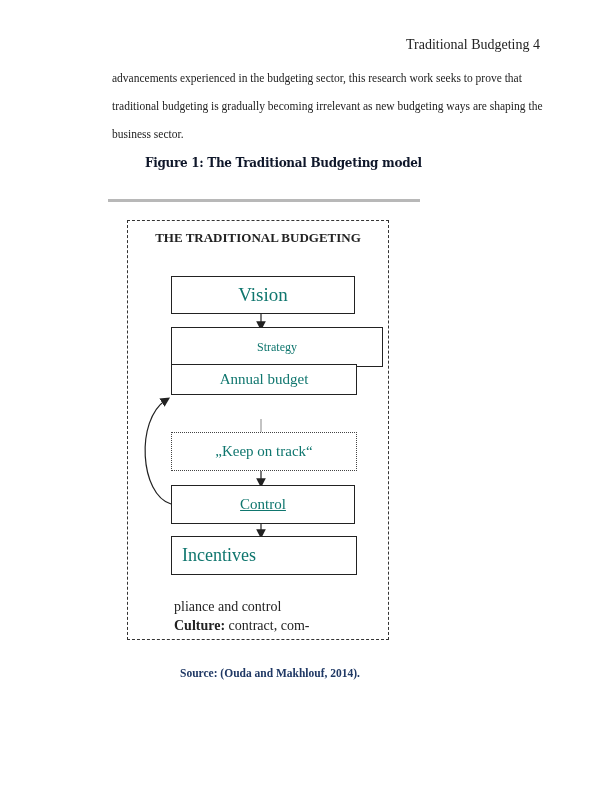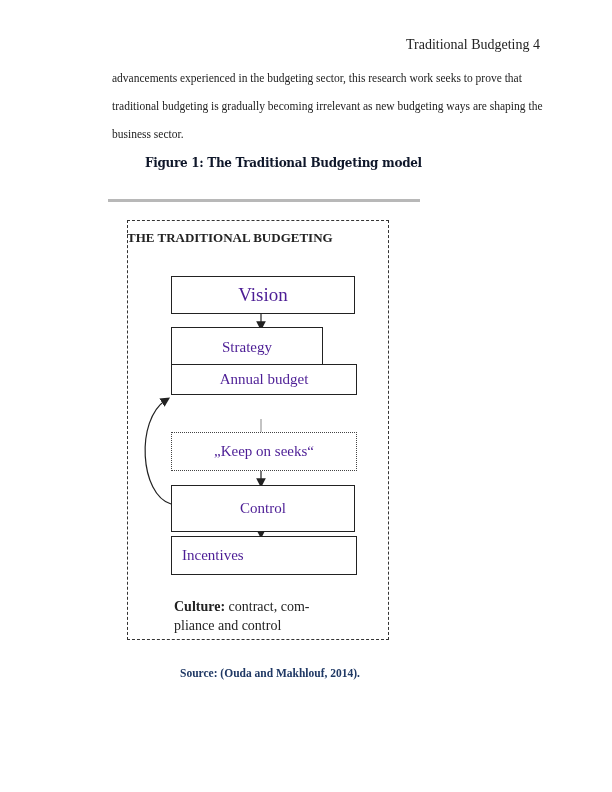--- a/index.html
+++ b/index.html
@@ -3,22 +3,22 @@
 <meta charset="utf-8">
 <style>
   html, body { margin: 0; padding: 0; background: #ffffff; }
   body { width: 612px; height: 792px; position: relative; overflow: hidden; font-family: "Liberation Serif", serif; color: #222; }
   .header { position: absolute; top: 37px; right: 72px; font-size: 14px; }
   .para { position: absolute; left: 72px; font-size: 11.5px; white-space: nowrap; margin-left: 40px; }
   .caption { position: absolute; left: 145px; top: 156px; font-size: 12px; font-weight: bold; color: #0f172a; font-family: "DejaVu Serif", serif; letter-spacing: -0.3px; }
   .source { position: absolute; left: 180px; top: 667px; font-size: 11.5px; font-weight: bold; color: #1f3864; }
   .topline { position: absolute; left: 108px; top: 199px; width: 312px; height: 3px; background: #b8b8b8; }
   .frame { position: absolute; left: 127px; top: 220px; width: 262px; height: 420px; border: 1.5px dashed #333; box-sizing: border-box; }
-  .model-title { position: absolute; left: 127px; top: 230px; width: 262px; font-weight: bold; font-size: 13px; line-height: 15px; color: #222; }
-  .box { position: absolute; border: 1.3px solid #222; box-sizing: border-box; display: flex; align-items: center; justify-content: center; background: #fff; color: #4c1d95; }
+  .model-title { position: absolute; left: 127px; top: 230px; width: 262px; text-align: center; font-weight: bold; font-size: 13px; line-height: 15px; color: #222; }
+  .box { position: absolute; border: 1.3px solid #222; box-sizing: border-box; display: flex; align-items: center; justify-content: center; background: #fff; color: #0f766e; }
   .box.dotted { border: 1.3px dotted #444; }
   .box.left { justify-content: flex-start; padding-left: 10px; }
   .culture { position: absolute; left: 174px; top: 597px; font-size: 14px; line-height: 19px; color: #222; }
   svg.arrows { position: absolute; left: 0; top: 0; }
 </style>
 </head>
 <body>
 
 <div class="header">Traditional Budgeting 4</div>
 
@@ -43,24 +43,24 @@
   </defs>
   <line x1="261" y1="314" x2="261" y2="326" stroke="#222" stroke-width="1.2" marker-end="url(#ah)"></line>
   <line x1="261" y1="367" x2="261" y2="378" stroke="#222" stroke-width="1.2" marker-end="url(#ah)"></line>
   <line x1="261" y1="419" x2="261" y2="432" stroke="#888" stroke-width="1"></line>
   <line x1="261" y1="471" x2="261" y2="483" stroke="#222" stroke-width="1.2" marker-end="url(#ah)"></line>
   <line x1="261" y1="524" x2="261" y2="534" stroke="#222" stroke-width="1.2" marker-end="url(#ah)"></line>
   <path d="M171,504 C140,495 135,420 166,400" fill="none" stroke="#222" stroke-width="1.2" marker-end="url(#ah)"></path>
 </svg>
 
 <div class="box" style="left:171px;top:276px;width:184px;height:38px;font-size:19px;">Vision</div>
-<div class="box" style="left:171px;top:327px;width:152px;height:40px;font-size:15px;">Strategy</div>
+<div class="box" style="left:171px;top:327px;width:212px;height:40px;font-size:12px;">Strategy</div>
 <div class="box" style="left:171px;top:364px;width:186px;height:31px;font-size:15px;">Annual budget</div>
-<div class="box dotted" style="left:171px;top:432px;width:186px;height:39px;font-size:15px;">„Keep on seeks“</div>
-<div class="box" style="left:171px;top:485px;width:184px;height:47px;font-size:15px;">Control</div>
-<div class="box left" style="left:171px;top:536px;width:186px;height:39px;font-size:15px;">Incentives</div>
+<div class="box dotted" style="left:171px;top:432px;width:186px;height:39px;font-size:15px;">„Keep on track“</div>
+<div class="box" style="left:171px;top:485px;width:184px;height:39px;font-size:15px;text-decoration:underline;">Control</div>
+<div class="box left" style="left:171px;top:536px;width:186px;height:39px;font-size:18px;">Incentives</div>
 
 <div class="culture">
+  <div>pliance and control</div>
   <div><b>Culture:</b><span> contract, com-</span></div>
-  <div>pliance and control</div>
 </div>
 
 <div class="source">Source: (Ouda and Makhlouf, 2014).</div>
 
 </body></html>

